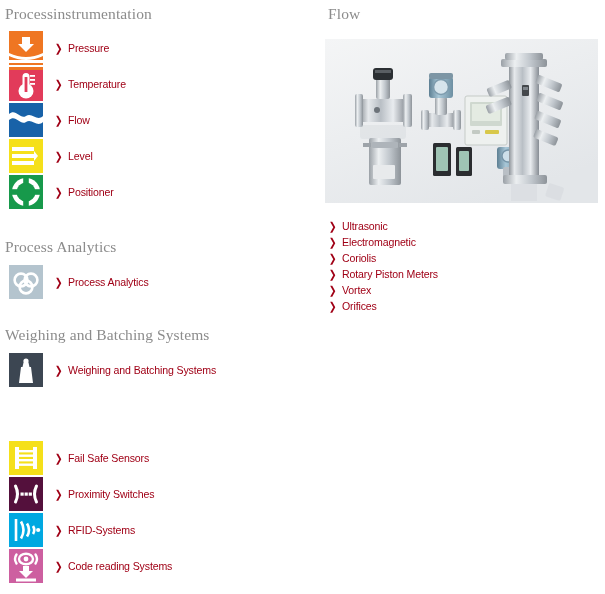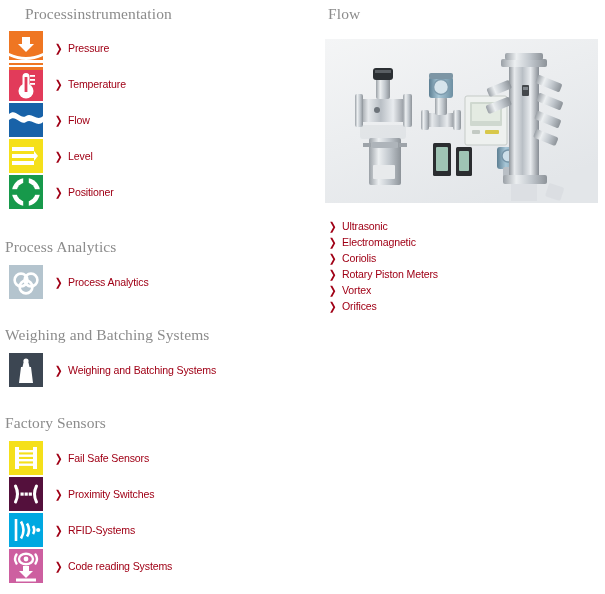--- a/index.html
+++ b/index.html
@@ -92,21 +92,21 @@
   }
   .photo svg{position:absolute;left:0;top:0;}
 </style>
 </head>
 <body>
 
 <div class="page">
 
   <div class="col-left">
 
-    <div style="position:absolute;left:5px;top:5px;margin-left:20px;">
+    <div style="position:absolute;left:5px;top:5px;">
       <div class="section-heading">Processinstrumentation</div>
     </div>
 
     <div style="position:absolute;left:8px;top:30px;">
 
       <div class="link-row">
         <span class="tile">
           <svg viewBox="0 0 36 36">
             <rect x="0" y="0" width="36" height="36" fill="#ffffff"></rect>
             <rect x="1" y="1" width="34" height="34" fill="#ef7622"></rect>
@@ -240,23 +240,20 @@
             </g>
           </svg>
         </span>
         <a class="link" href="#">
           <span class="chev">❯</span>
           <span class="link-label">Weighing and Batching Systems</span>
         </a>
       </div>
     </div>
 
-    <div style="position:absolute;left:5px;top:414px;">
-      <div class="section-heading">Factory Sensors</div>
-    </div>
 
     <div style="position:absolute;left:8px;top:440px;">
 
       <div class="link-row">
         <span class="tile">
           <svg viewBox="0 0 36 36">
             <rect x="1" y="1" width="34" height="34" fill="#f5e01a"></rect>
             <g fill="#ffffff">
               <rect x="7" y="7" width="4" height="22"></rect>
               <rect x="25" y="7" width="4" height="22"></rect>

